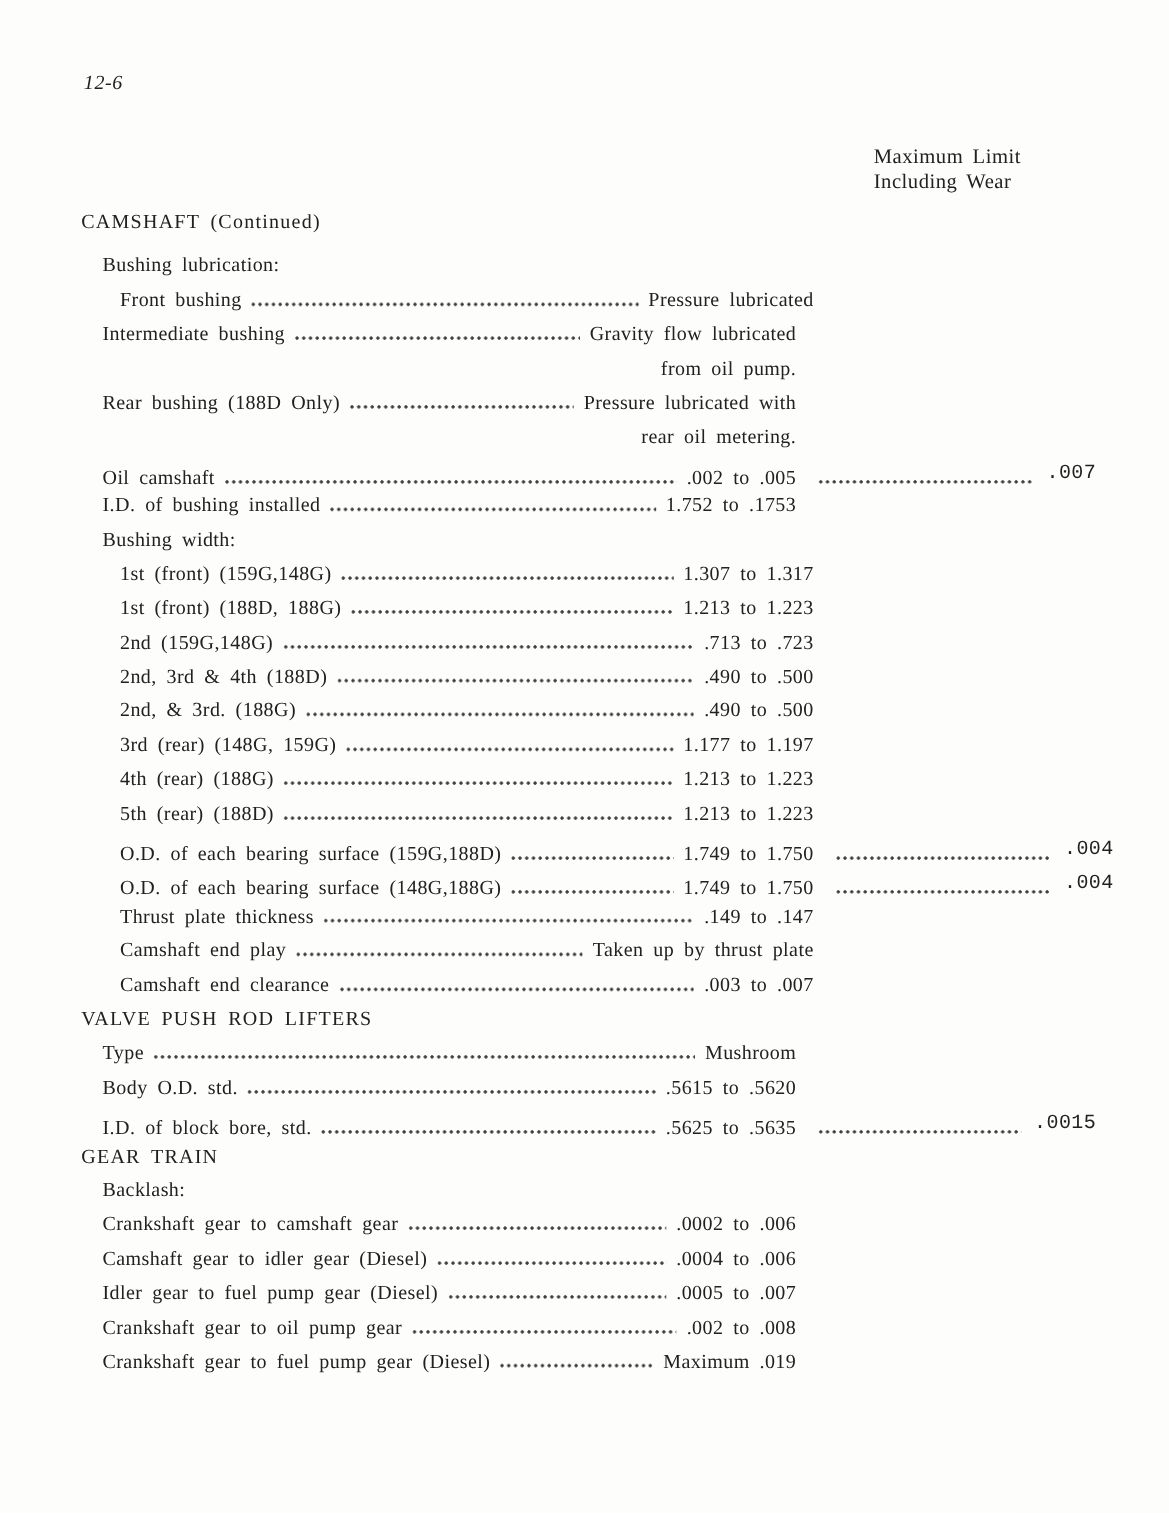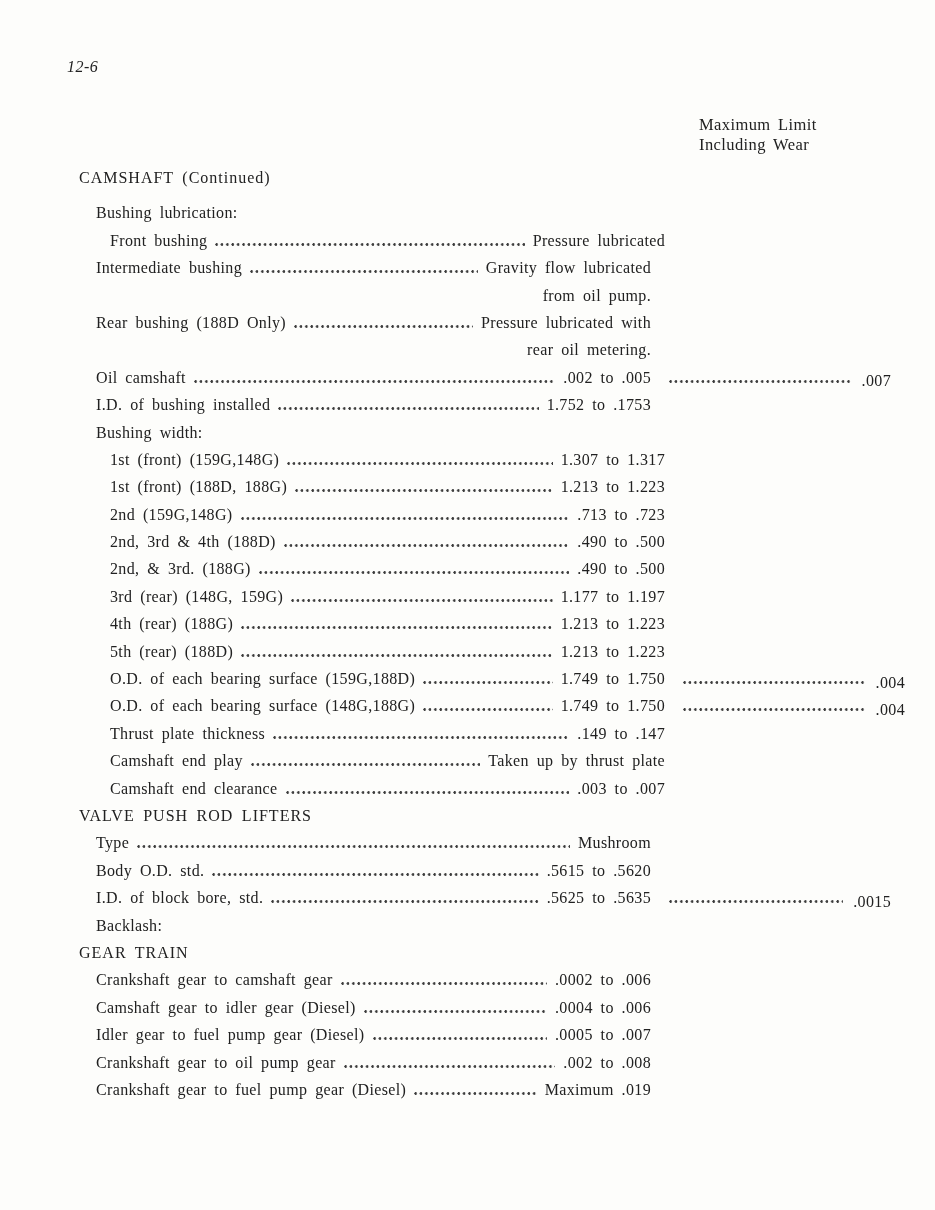--- a/index.html
+++ b/index.html
@@ -25,21 +25,21 @@
     font-family:"Liberation Sans", sans-serif;
     font-weight:bold; font-size:22px; letter-spacing:0.6px;
     color:#161616;
   }
   .limit-header {
     position:absolute; left:699px; top:115px;
     font-size:16.5px; line-height:19.5px;
     letter-spacing:0.4px; word-spacing:3px;
   }
   .content {
-    position:absolute; left:79px; top:169px; width:808px;
+    position:absolute; left:65px; top:169px; width:808px;
     font-size:16px; letter-spacing:0.35px; word-spacing:3.5px;
   }
   .row {
     display:flex; align-items:baseline;
     height:27.4px;
     white-space:nowrap;
   }
   .heading-row { letter-spacing:1px; }
   section.gap-after-heading .heading-row { margin-bottom:8px; }
   .main {
@@ -55,23 +55,24 @@
     flex:1 1 auto; min-width:14px;
     height:3px;
     margin:0 8px;
     background-image:radial-gradient(circle at 1.6px 1.5px, #3b3b3b 1.05px, rgba(0,0,0,0) 1.6px);
     background-size:5.4px 3px;
     background-repeat:repeat-x;
     background-position:left bottom;
   }
   .limit {
     flex:0 0 224px;
-    display:flex; align-items:center;
+    display:flex; align-items:flex-end;
     padding-left:16px;
     overflow:hidden;
+    font-family:Liberation Mono, monospace;
   }
   .limit .leader { margin:0 10px 0 2px; }
 </style>
 </head>
 <body>
 
 <div class="page">
   <div class="page-number">12-6</div>
   <div class="limit-header">
     <div>Maximum Limit</div>
@@ -261,26 +262,26 @@
             <i class="leader"></i>
             <span class="value">.5625 to .5635</span>
           </div>
           <div class="limit">
             <i class="leader"></i>
             <span class="limit-value">.0015</span>
           </div>
         </div>
       </section>
       <section>
+        <div class="row heading-row">GEAR TRAIN</div>
         <div class="row">
           <div class="main indent-1">
             <span class="label">Backlash:</span>
           </div>
         </div>
-        <div class="row heading-row">GEAR TRAIN</div>
         <div class="row">
           <div class="main indent-1">
             <span class="label">Crankshaft gear to camshaft gear</span>
             <i class="leader"></i>
             <span class="value">.0002 to .006</span>
           </div>
         </div>
         <div class="row">
           <div class="main indent-1">
             <span class="label">Camshaft gear to idler gear (Diesel)</span>

